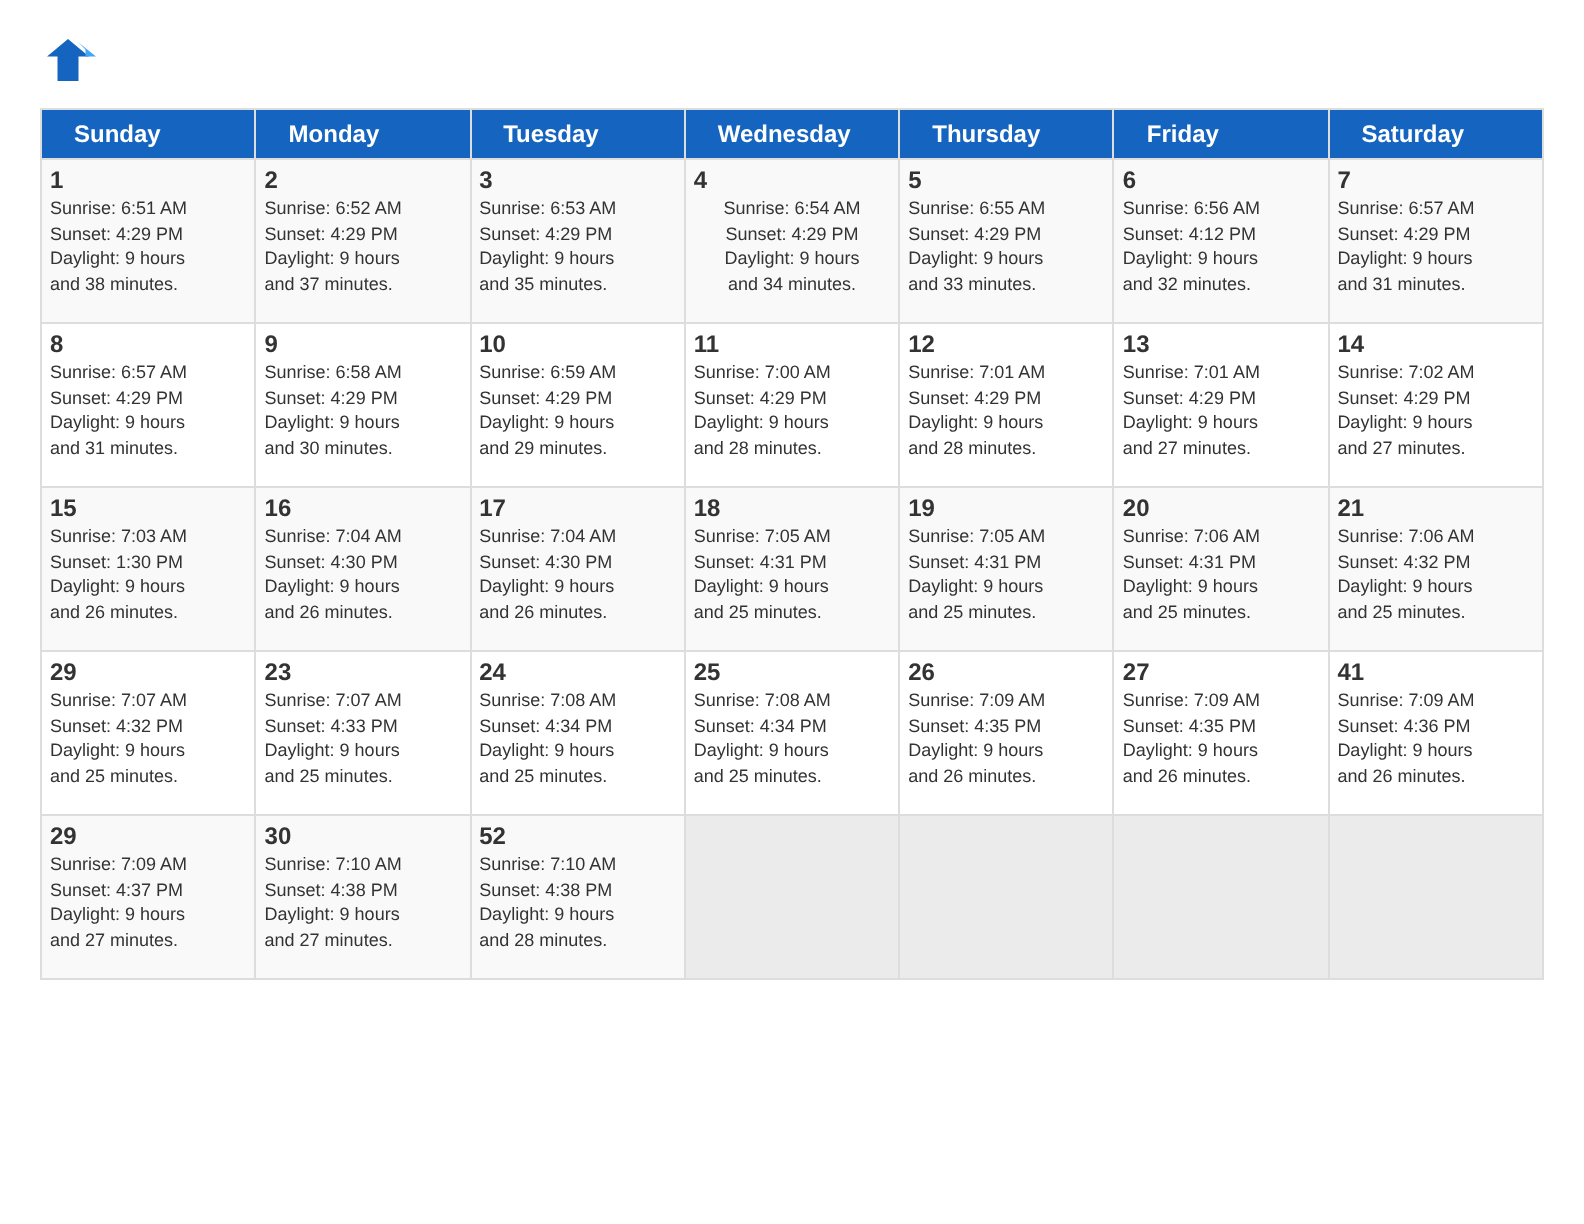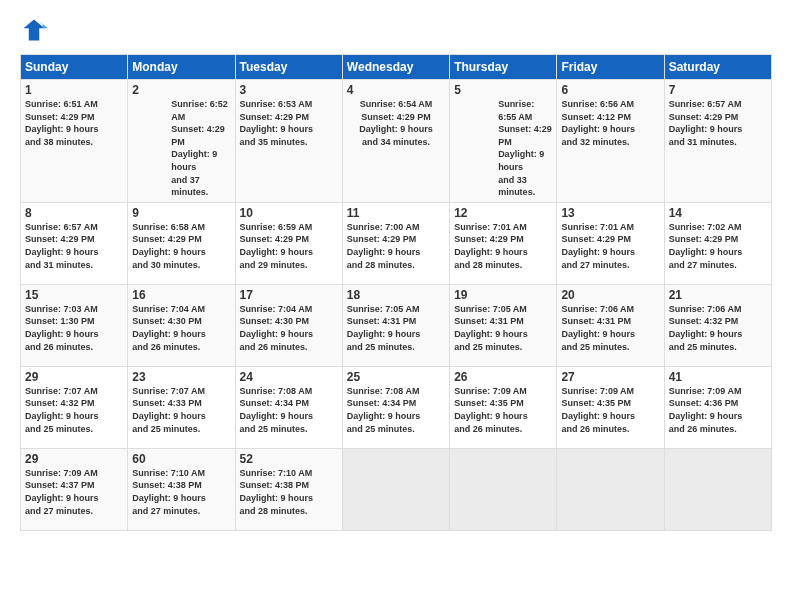--- a/index.html
+++ b/index.html
@@ -54,21 +54,21 @@
     table {
       width: 100%;
       border-collapse: collapse;
       table-layout: fixed;
     }
     thead tr th {
       background-color: #1565c0;
       color: #fff;
       font-size: 12px;
       font-weight: bold;
-      padding: 5px 4px;
+      padding: 5px 16px;
       text-align: left;
       border: 1px solid #ddd;
     }
     tbody tr td {
       vertical-align: top;
       border: 1px solid #ddd;
       padding: 3px 4px;
       font-size: 9.5px;
       color: #333;
       background: #fff;
@@ -80,21 +80,20 @@
     .day-num {
       font-size: 12px;
       font-weight: bold;
       display: block;
       margin-bottom: 1px;
     }
     .day-info {
       font-size: 9px;
       line-height: 1.4;
       color: #333;
-      font-weight: bold;
     }
     .empty-cell {
       background: #f0f0f0 !important;
     }
     tbody tr:nth-child(odd) td.empty-cell {
       background: #ebebeb !important;
     }
   </style>
 </head>
 <body>
@@ -133,42 +132,42 @@
     <tr>
           <td>
             <span class="day-num">1</span>
             <div class="day-info" style="white-space: pre-line;">Sunrise: 6:51 AM
 Sunset: 4:29 PM
 Daylight: 9 hours
 and 38 minutes.</div>
           </td>
           <td>
             <span class="day-num">2</span>
-            <div class="day-info" style="white-space: pre-line; margin-left: 39px;">Sunrise: 6:52 AM
+            <div class="day-info" style="white-space: pre-line;">Sunrise: 6:52 AM
 Sunset: 4:29 PM
 Daylight: 9 hours
 and 37 minutes.</div>
           </td>
           <td>
             <span class="day-num">3</span>
             <div class="day-info" style="white-space: pre-line;">Sunrise: 6:53 AM
 Sunset: 4:29 PM
 Daylight: 9 hours
 and 35 minutes.</div>
           </td>
           <td>
             <span class="day-num">4</span>
             <div class="day-info" style="white-space: pre-line; text-align: center;">Sunrise: 6:54 AM
 Sunset: 4:29 PM
 Daylight: 9 hours
 and 34 minutes.</div>
           </td>
           <td>
             <span class="day-num">5</span>
-            <div class="day-info" style="white-space: pre-line; margin-left: 44px;">Sunrise: 6:55 AM
+            <div class="day-info" style="white-space: pre-line;">Sunrise: 6:55 AM
 Sunset: 4:29 PM
 Daylight: 9 hours
 and 33 minutes.</div>
           </td>
           <td>
             <span class="day-num">6</span>
             <div class="day-info" style="white-space: pre-line;">Sunrise: 6:56 AM
 Sunset: 4:12 PM
 Daylight: 9 hours
 and 32 minutes.</div>
@@ -336,21 +335,21 @@
         </tr>
         <tr>
           <td>
             <span class="day-num">29</span>
             <div class="day-info" style="white-space: pre-line;">Sunrise: 7:09 AM
 Sunset: 4:37 PM
 Daylight: 9 hours
 and 27 minutes.</div>
           </td>
           <td>
-            <span class="day-num">60</span>
+            <span class="day-num">30</span>
             <div class="day-info" style="white-space: pre-line;">Sunrise: 7:10 AM
 Sunset: 4:38 PM
 Daylight: 9 hours
 and 27 minutes.</div>
           </td>
           <td>
             <span class="day-num">52</span>
             <div class="day-info" style="white-space: pre-line;">Sunrise: 7:10 AM
 Sunset: 4:38 PM
 Daylight: 9 hours

